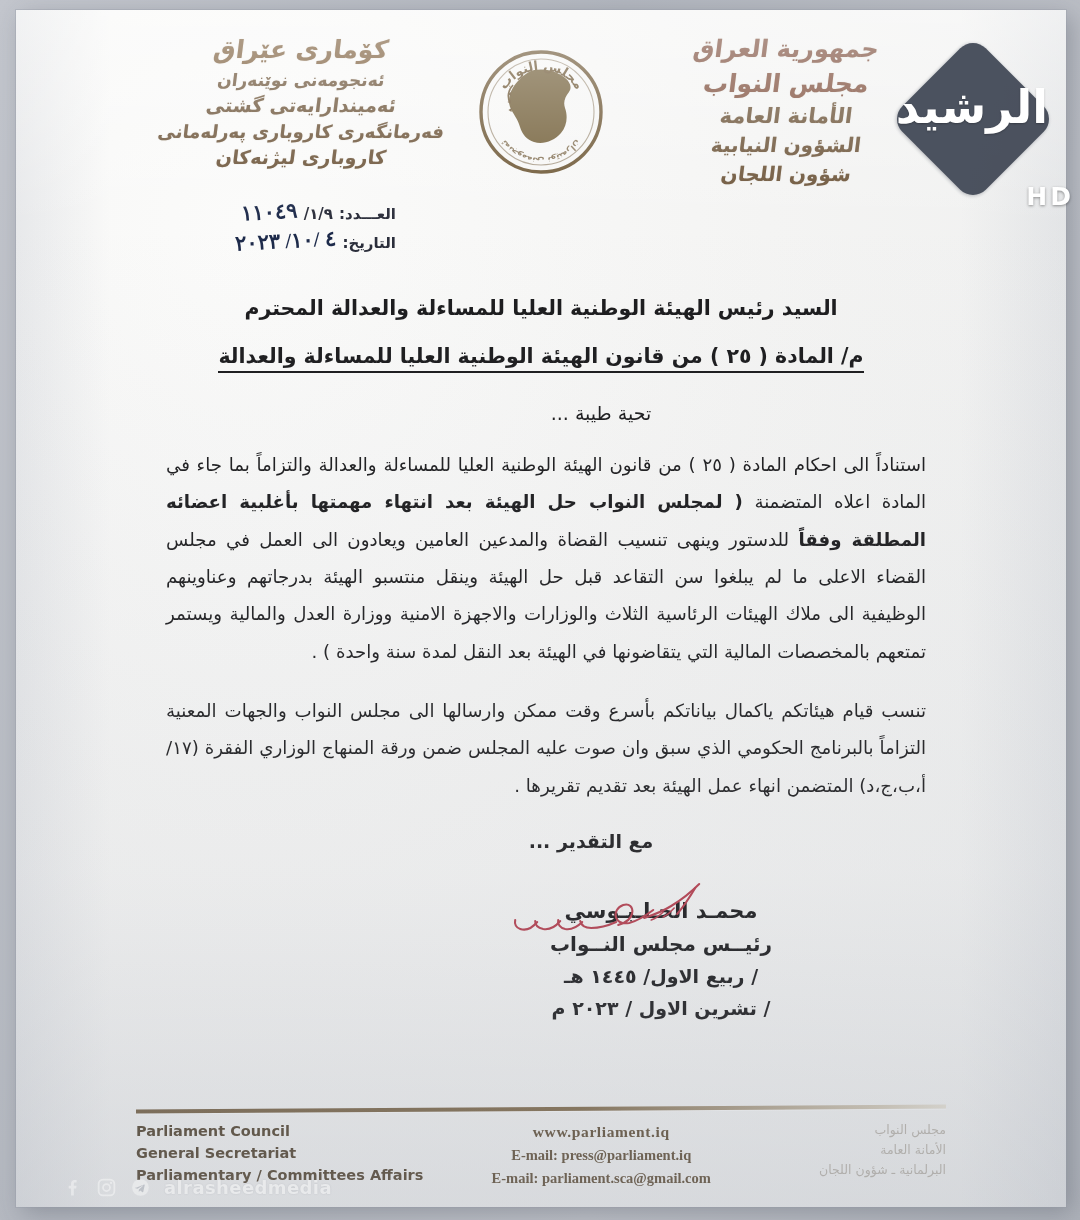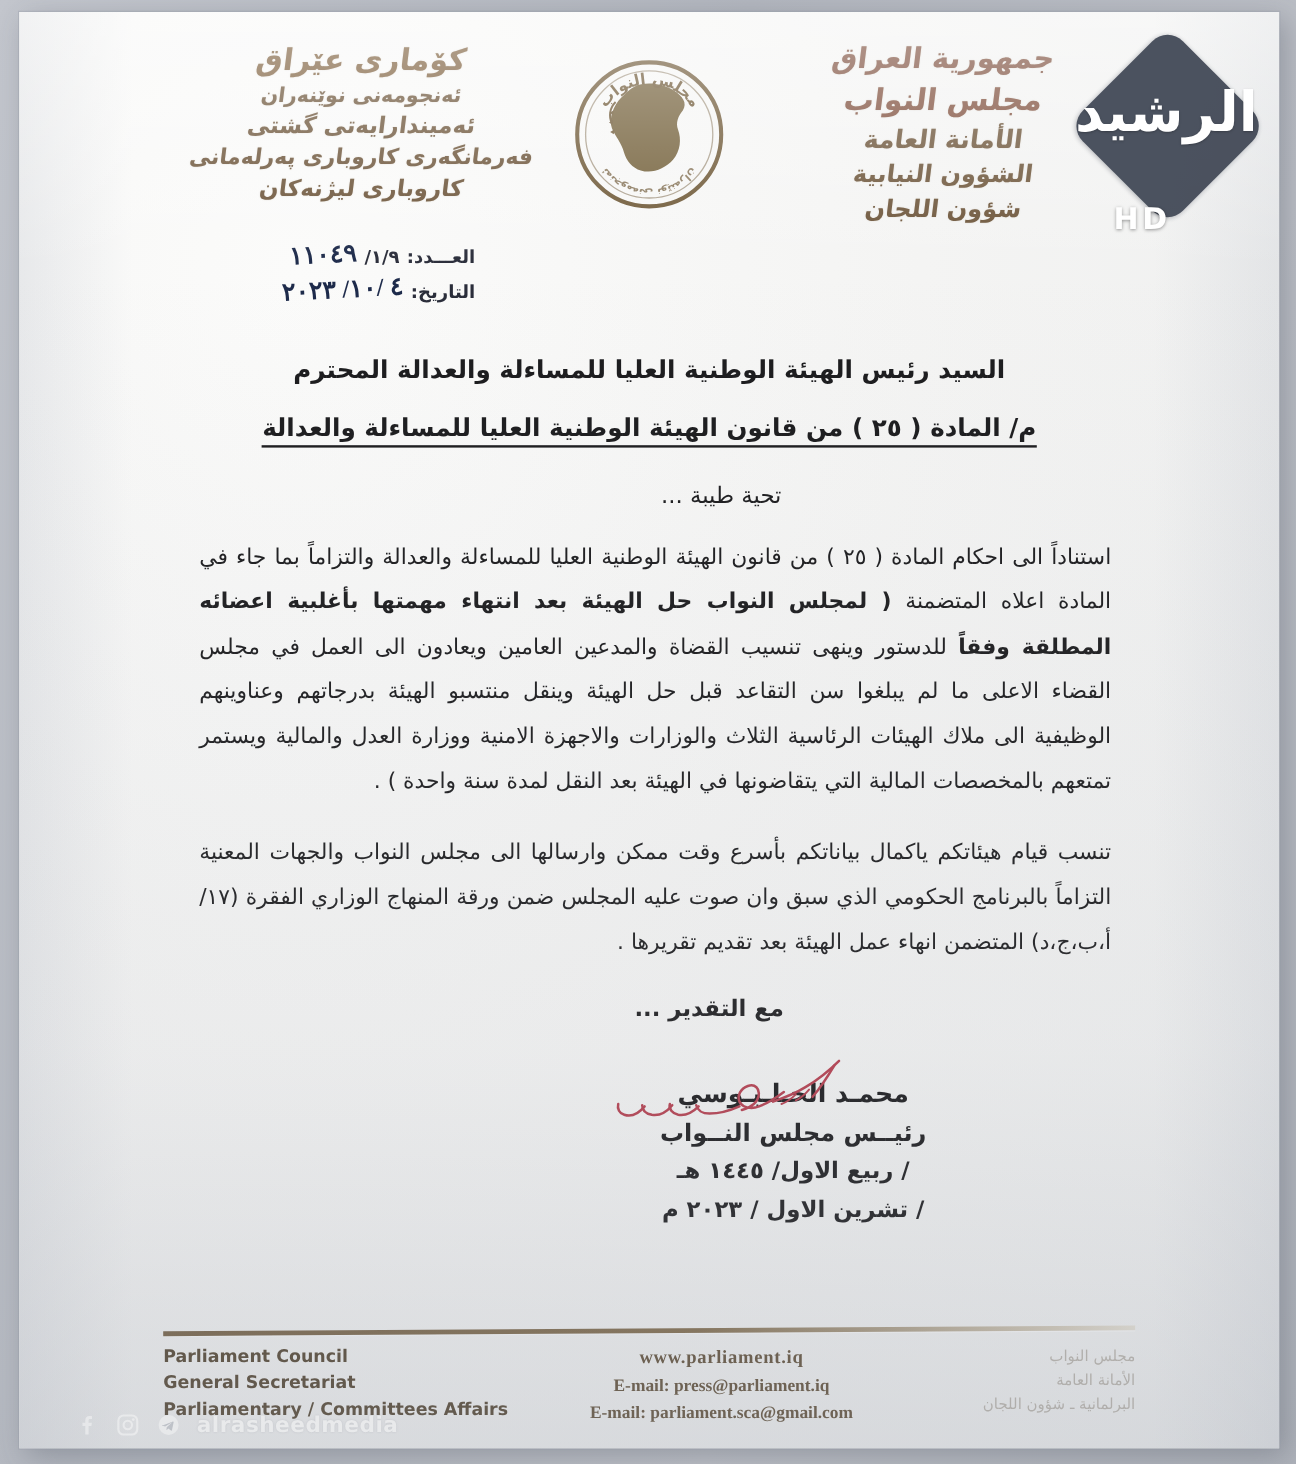--- a/index.html
+++ b/index.html
@@ -255,21 +255,21 @@
     font-family: "DejaVu Sans", "Liberation Sans", sans-serif;
     font-size: 12.5px;
     color: #a49d92;
     line-height: 1.6;
     opacity: .75;
   }
 
   
   #watermark {
     position: absolute;
-    top: 40px;
+    top: 54px;
     right: 22px;
     width: 156px;
     height: 185px;
     z-index: 30;
   }
   #wm-diamond {
     position: absolute;
     top: 6px; left: 12px;
     width: 118px;
     height: 118px;
@@ -288,21 +288,21 @@
     font-family: "DejaVu Sans", "Liberation Sans", sans-serif;
     font-size: 46px;
     font-weight: 700;
     direction: rtl;
     text-shadow: 0 1px 2px rgba(0,0,0,.25);
   }
   #wm-hd {
     position: absolute;
     top: 128px; left: 26px;
     width: 146px;
-    text-align: left;
+    text-align: right;
     color: #ffffff;
     font-family: "DejaVu Sans", "Liberation Sans", sans-serif;
     font-weight: 700;
     font-size: 25px;
     letter-spacing: 3px;
     text-shadow: 0 1px 3px rgba(0,0,0,.4);
   }
 
   
   #social-bar {

